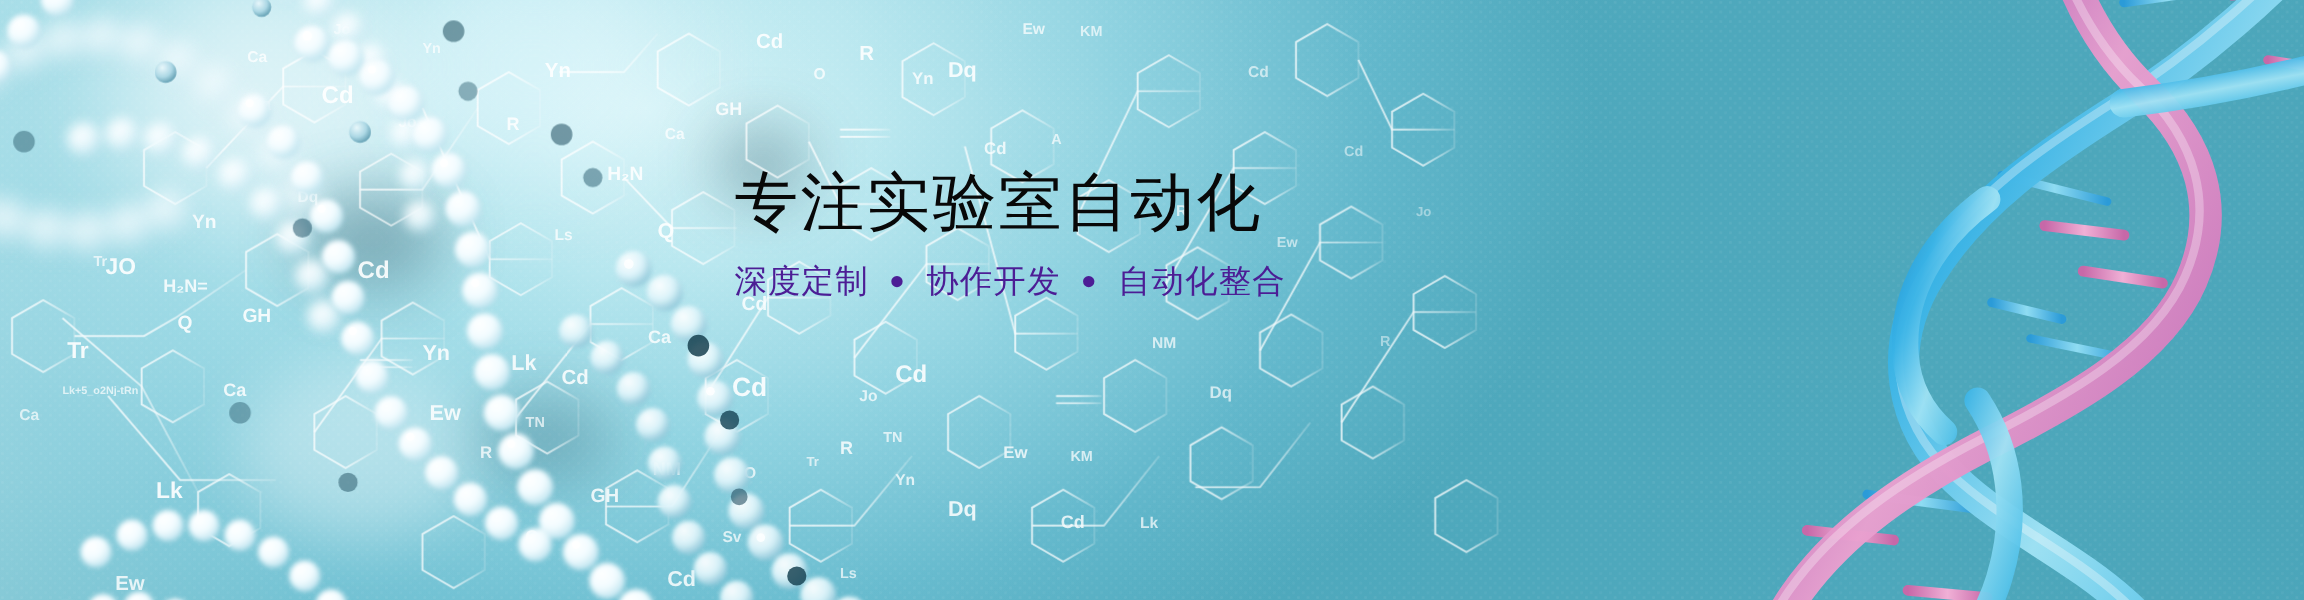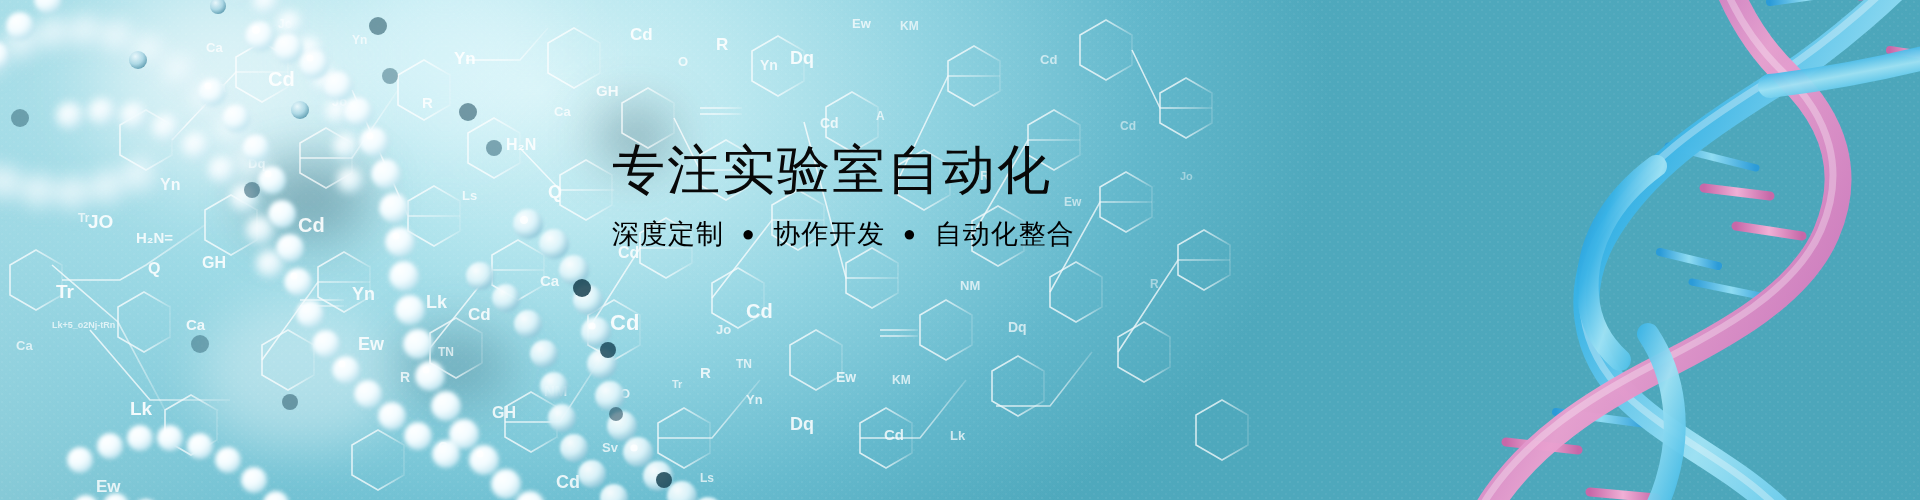--- a/index.html
+++ b/index.html
@@ -59,21 +59,22 @@
     white-space:nowrap;
     color:#080808;
   }
   .subline{
     margin-top:14px;
     font-size:27px;
     line-height:36px;
     letter-spacing:1px;
     font-weight:400;
     white-space:nowrap;
-    color:#000000;
+    color:#4c1d95;
+    font-family:Liberation Serif, serif;
   }
   .sub-item{display:inline;}
   .sub-dot{display:inline-block;padding:0 9px;font-size:22px;vertical-align:2px;}
 </style>
 </head>
 <body>
 
 <div class="banner">
 
   <div class="bg-base"></div>

